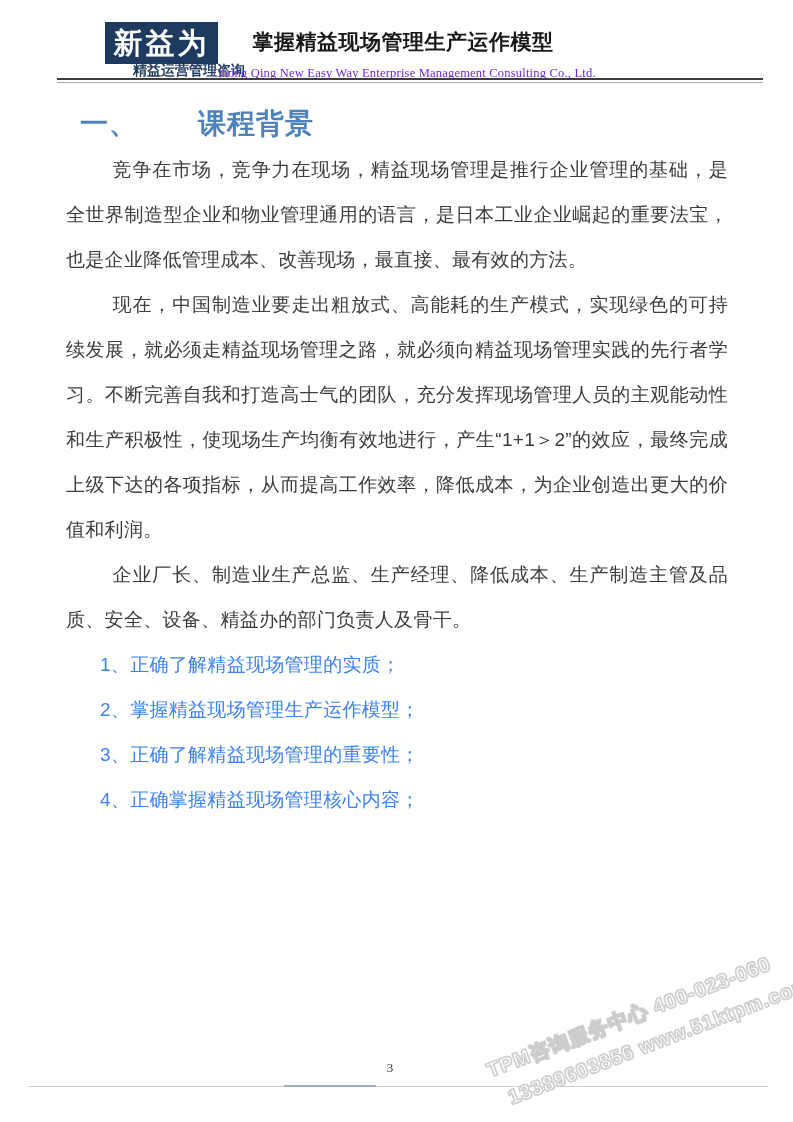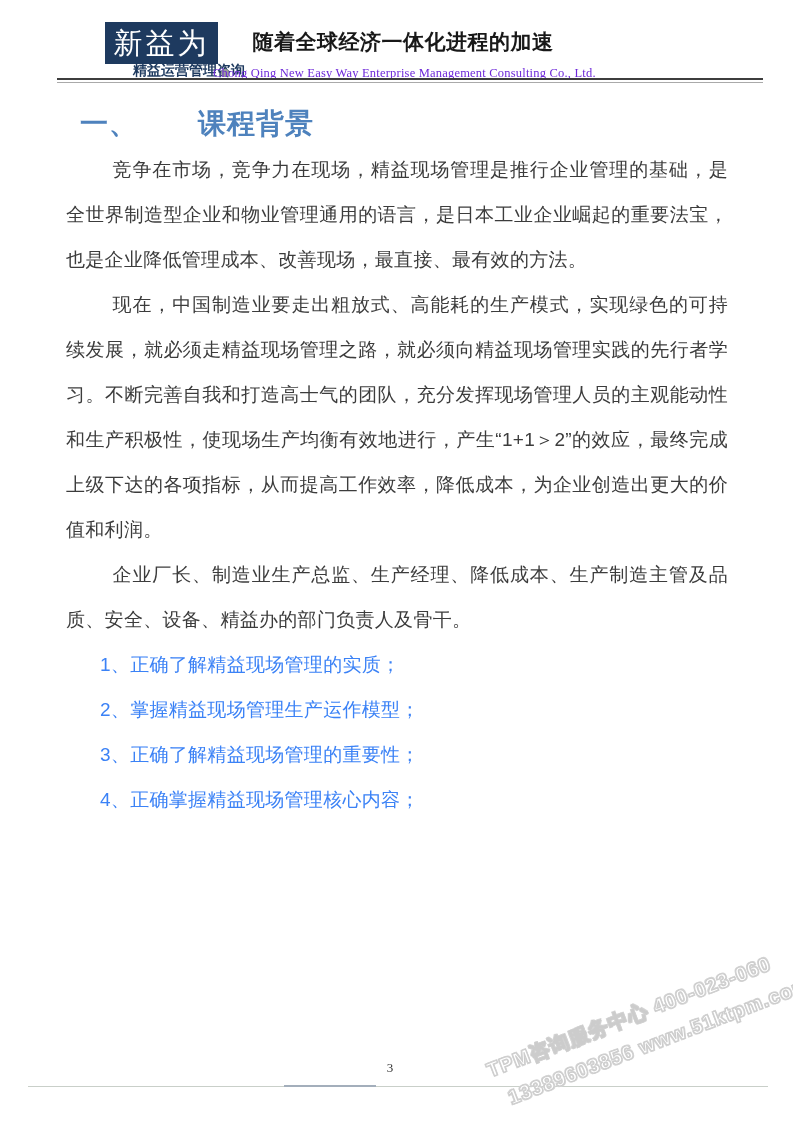--- a/index.html
+++ b/index.html
@@ -11,21 +11,21 @@
   .page {
     position: absolute; left: 0; top: 0; width: 793px; height: 1122px;
     background: #ffffff;
   }
 
   
   .logo-box {
     position: absolute; left: 105px; top: 22px; width: 113px; height: 42px;
     background: #1e3a5f; color: #ffffff;
     display: flex; align-items: center; justify-content: center;
-    font-size: 29px; font-weight: normal; letter-spacing: 3px; line-height: 1;
+    font-size: 29px; font-weight: bold; letter-spacing: 3px; line-height: 1;
   }
   .logo-tagline {
     position: absolute; left: 104px; top: 63px; width: 118px;
     color: #1e3a5f; font-size: 14px; font-weight: bold;
     letter-spacing: 0px; white-space: nowrap; line-height: 15px; margin-left: 29px;
   }
   .logo-dot {
     position: absolute; left: 221px; top: 69px; width: 8px; height: 8px;
     border-radius: 50%; background: #9a9a9a;
   }
@@ -100,21 +100,21 @@
 
 <div class="page">
 
   <div>
     <div class="logo-box">
       <span>新益为</span>
     </div>
     <div class="logo-tagline">精益运营管理咨询</div>
     <div class="logo-dot"></div>
     <div class="company-block">
-      <div class="company-cn">随着全球经济一体化进程的加速</div>
+      <div class="company-cn">掌握精益现场管理生产运作模型</div>
       <div class="company-en">Chong Qing New Easy Way Enterprise Management Consulting Co., Ltd.</div>
     </div>
     <div class="header-rule"></div>
   </div>
 
   <div class="doc-main">
 
     <div>
       <div class="sec-heading">
         <span class="num">一、</span><span>课程背景</span>

